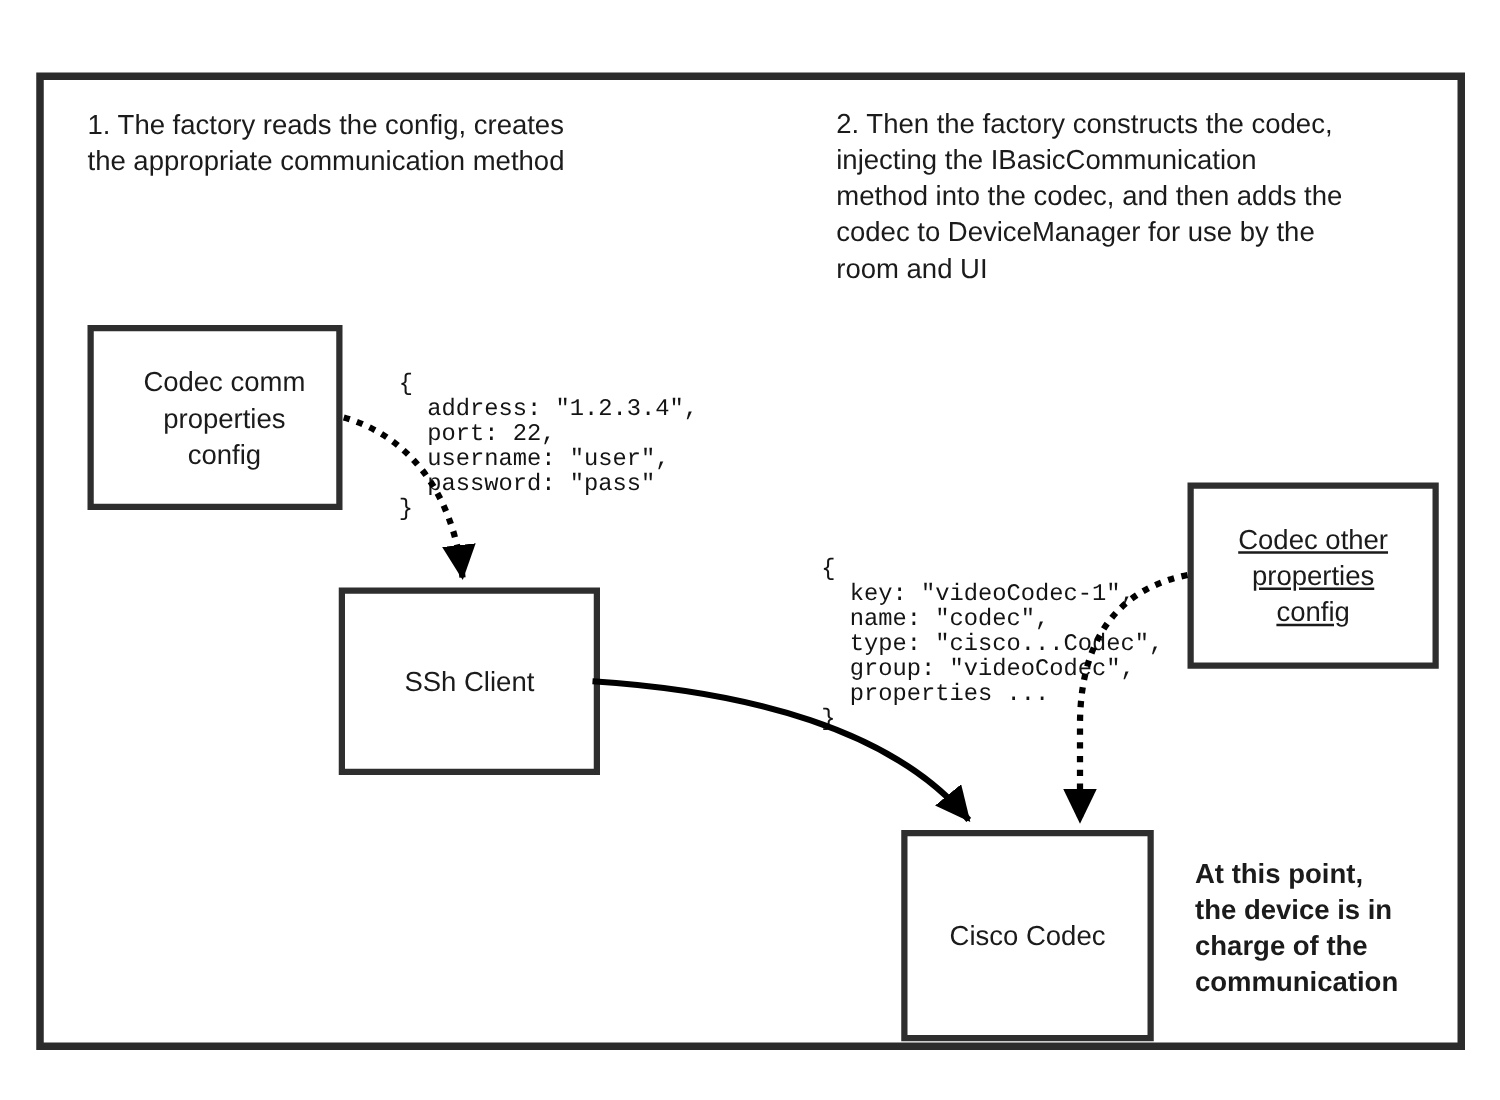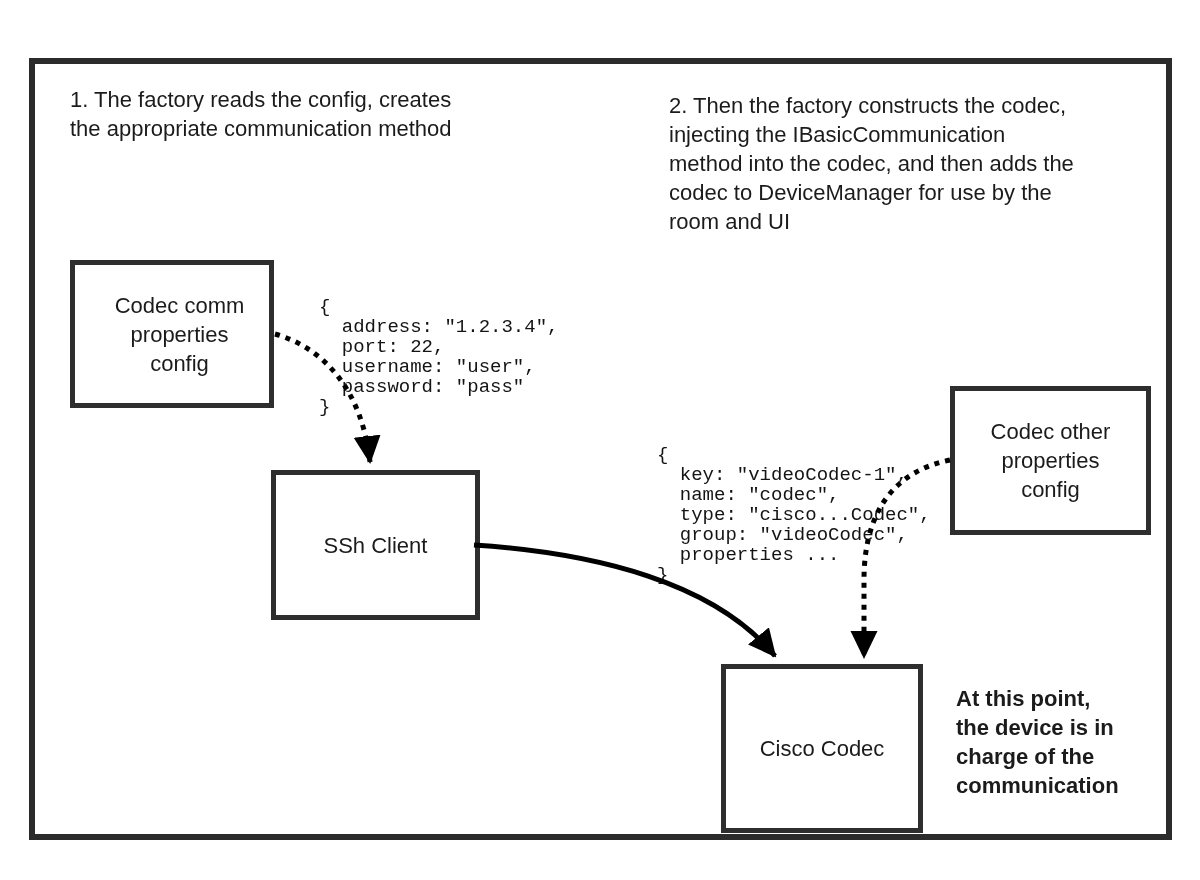--- a/index.html
+++ b/index.html
@@ -52,25 +52,25 @@
     position: absolute;
     font-family: "Liberation Mono", "DejaVu Sans Mono", monospace;
     font-size: 19px;
     line-height: 20px;
     white-space: pre;
     color: #141414;
     margin: 0;
   }
   #box-codec-comm  { left: 58px;  top: 260px; width: 204px; height: 148px; padding-left: 15px; }
   #box-ssh         { left: 259px; top: 470px; width: 209px; height: 150px; }
-  #box-codec-other { left: 938px; top: 386px; width: 201px; height: 149px; }
+  #box-codec-other { left: 938px; top: 386px; width: 201px; height: 149px; text-decoration: underline; }
   #box-cisco       { left: 709px; top: 664px; width: 202px; height: 169px; }
 
   #note-step1  { left: 58px;  top: 85px;  width: 460px; }
-  #note-step2  { left: 657px; top: 91px;  width: 470px; }
+  #note-step2  { left: 657px; top: 84px;  width: 470px; }
   #note-result { left: 944px; top: 684px; width: 210px; font-weight: bold; }
 
   #code-comm  { left: 307px; top: 297px; }
   #code-codec { left: 645px; top: 445px; }
 
   svg.arrows {
     position: absolute;
     left: 0;
     top: 0;
     width: 1200px;

